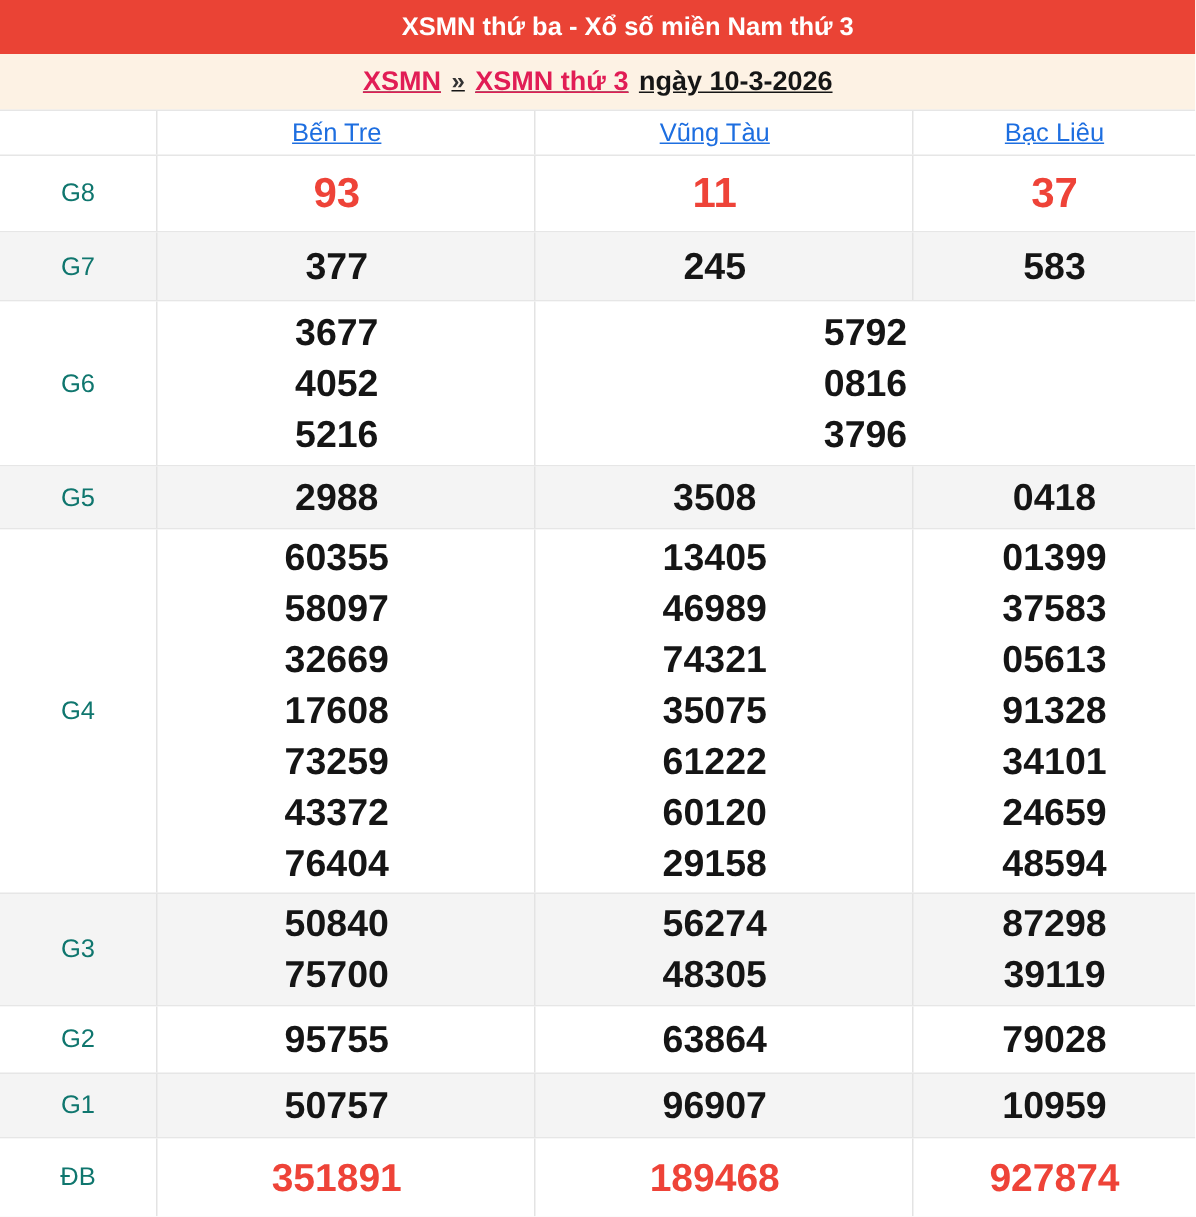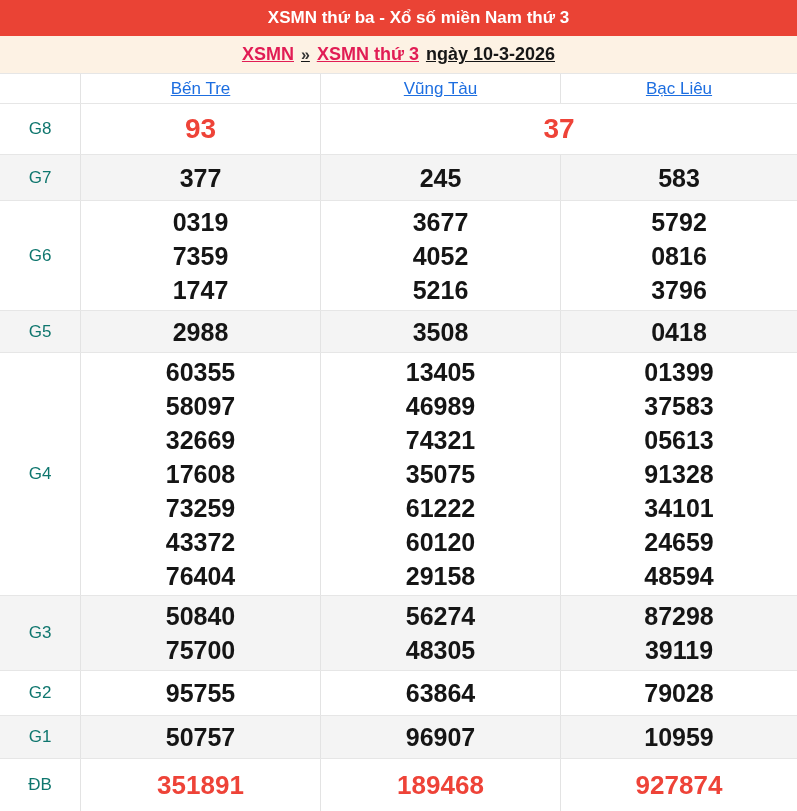--- a/index.html
+++ b/index.html
@@ -56,20 +56,21 @@
     flex: 0 0 240px;
     display: flex;
     flex-direction: column;
     align-items: center;
     justify-content: center;
     border-left: 1px solid #e3e3e3;
     font-weight: bold;
     font-size: 25px;
     color: #151515;
     text-align: center;
+    margin-left: 12px;
   }
   .cell:last-child { flex: 1 1 auto; }
   .label-cell {
     flex: 0 0 80px;
     border-left: none;
     font-weight: 400;
     font-size: 17px;
     color: #0f766e;
   }
   .num { display: block; line-height: 34px; }
@@ -127,42 +128,40 @@
         <a>Bạc Liêu</a>
       </div>
     </div>
 
   <div class="row hl">
         <div class="cell label-cell">G8</div>
         <div class="cell">
           <span class="num">93</span>
         </div>
         <div class="cell">
+          <span class="num">11</span>
+        </div>
+        <div class="cell">
           <span class="num">37</span>
         </div>
       </div>
       <div class="row alt">
         <div class="cell label-cell">G7</div>
         <div class="cell">
           <span class="num">377</span>
         </div>
         <div class="cell">
           <span class="num">245</span>
         </div>
         <div class="cell">
           <span class="num">583</span>
         </div>
       </div>
       <div class="row">
         <div class="cell label-cell">G6</div>
-        <div class="cell">
-          <span class="num">0319</span>
-          <span class="num">7359</span>
-          <span class="num">1747</span>
-        </div>
         <div class="cell">
           <span class="num">3677</span>
           <span class="num">4052</span>
           <span class="num">5216</span>
         </div>
         <div class="cell">
           <span class="num">5792</span>
           <span class="num">0816</span>
           <span class="num">3796</span>
         </div>

